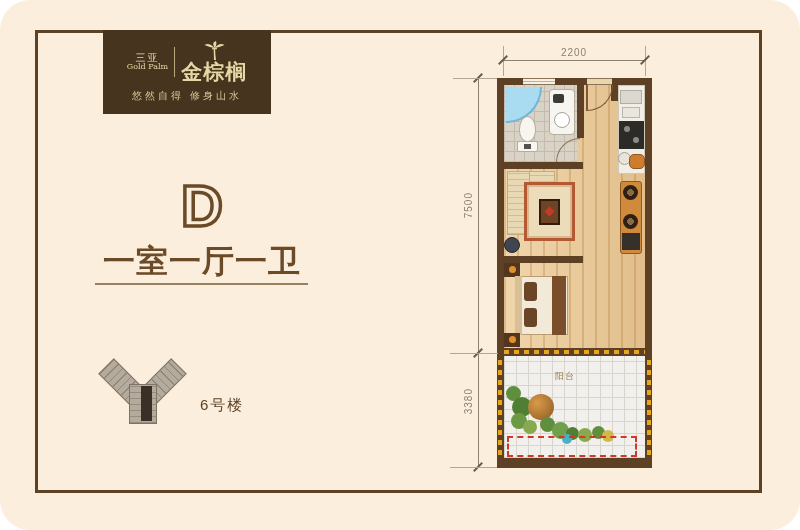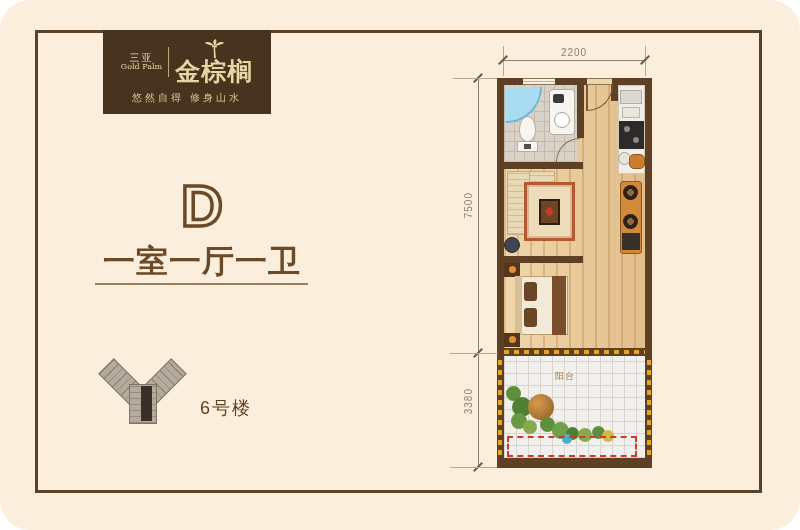--- a/index.html
+++ b/index.html
@@ -10,41 +10,41 @@
   .frame{left:35px;top:30px;width:727px;height:463px;border:3px solid #5d4124;box-sizing:border-box;}
   
   .logo{left:103px;top:30px;width:168px;height:84px;background:#46341f;color:#e6d7a4;
         display:flex;flex-direction:column;align-items:center;justify-content:center;z-index:5;}
   .logo-row{display:flex;align-items:center;gap:6px;}
   .logo-city{text-align:center;line-height:1.1;}
   .logo-city .cn{font-size:10px;letter-spacing:2px;}
   .logo-city .en{font-size:8px;font-family:"DejaVu Serif",serif;}
   .logo-div{width:1px;height:30px;background:#b9a87c;}
   .brand-cluster{display:flex;flex-direction:column;align-items:center;}
-  .brand{font-size:25px;font-weight:bold;letter-spacing:1px;line-height:1;}
+  .brand{font-size:21px;font-weight:bold;letter-spacing:1px;line-height:1;}
   .tagline{margin-top:7px;font-size:10px;letter-spacing:3px;font-family:"DejaVu Serif",serif;color:#d8c globalization;}
   .tagline{color:#d9c795;}
   
   .unit-title{left:92px;top:178px;width:220px;display:flex;justify-content:center;align-items:flex-end;color:#6b4a28;}
   .unit-letter{font-size:58px;font-weight:bold;line-height:.95;color:#fceedd;
                -webkit-text-stroke:3.5px #6b4a28;letter-spacing:0;}
   .unit-suffix{font-size:38px;font-weight:bold;margin-left:4px;margin-bottom:3px;}
   .unit-layout{left:92px;top:240px;width:220px;text-align:center;font-size:32px;font-weight:bold;color:#6b4a28;letter-spacing:1px;}
   .sep{left:95px;top:283px;width:213px;height:2px;background:#97825f;}
   .area-line{left:97px;top:290px;font-size:18px;color:#6b4a28;letter-spacing:1px;}
   
   .siteplan{left:96px;top:356px;width:92px;height:72px;}
   .wing{position:absolute;width:46px;height:20px;background:#b5ab9c;border:1px solid #7d7466;
         background-image:repeating-linear-gradient(90deg,rgba(80,70,60,.35) 0 1px,transparent 1px 6px);}
   .wing-l{left:3px;top:16px;transform:rotate(45deg);}
   .wing-r{left:42px;top:16px;transform:rotate(-45deg);}
   .stem{position:absolute;left:33px;top:28px;width:26px;height:38px;background:#b5ab9c;border:1px solid #7d7466;
         background-image:repeating-linear-gradient(0deg,rgba(80,70,60,.3) 0 1px,transparent 1px 6px);}
   .stem-dark{position:absolute;left:45px;top:30px;width:11px;height:35px;background:#3a3028;}
-  .bldg-label{left:200px;top:396px;font-size:18px;color:#5d4124;letter-spacing:2px;}
+  .bldg-label{left:200px;top:396px;font-size:15px;color:#5d4124;letter-spacing:2px;}
   
   .w{background:#5e4024;}
   .wood{background-color:#e7c695;
         background-image:repeating-linear-gradient(90deg,rgba(165,112,50,.28) 0 2px,transparent 2px 13px),
         linear-gradient(90deg,rgba(255,238,205,.4),rgba(185,135,70,.12));}
   .bathtile{background-color:#d9d2c7;
         background-image:repeating-linear-gradient(90deg,#c4bbae 0 1px,transparent 1px 10px),
         repeating-linear-gradient(0deg,#c4bbae 0 1px,transparent 1px 10px);}
   .balctile{background-color:#f2f0ec;
         background-image:repeating-linear-gradient(90deg,#d8d4ce 0 1px,transparent 1px 12px),

